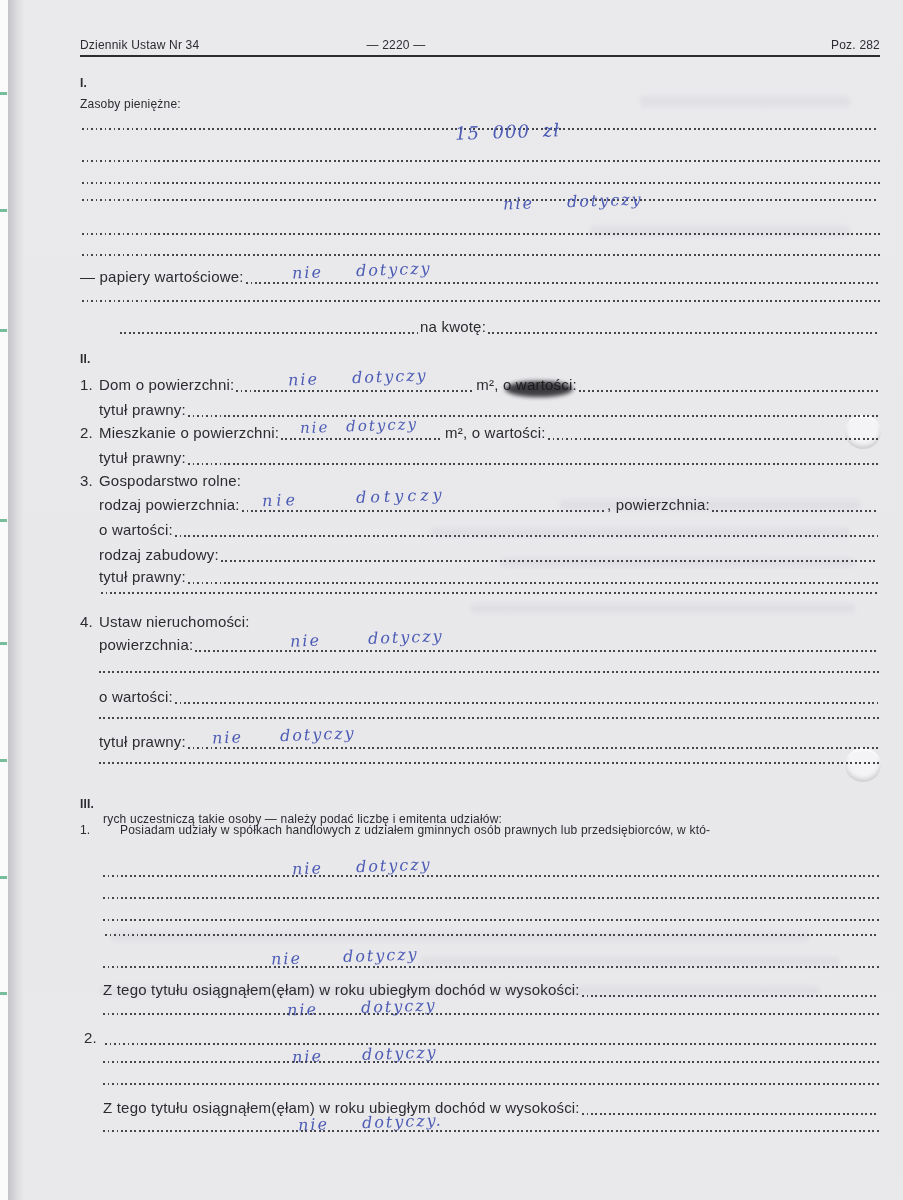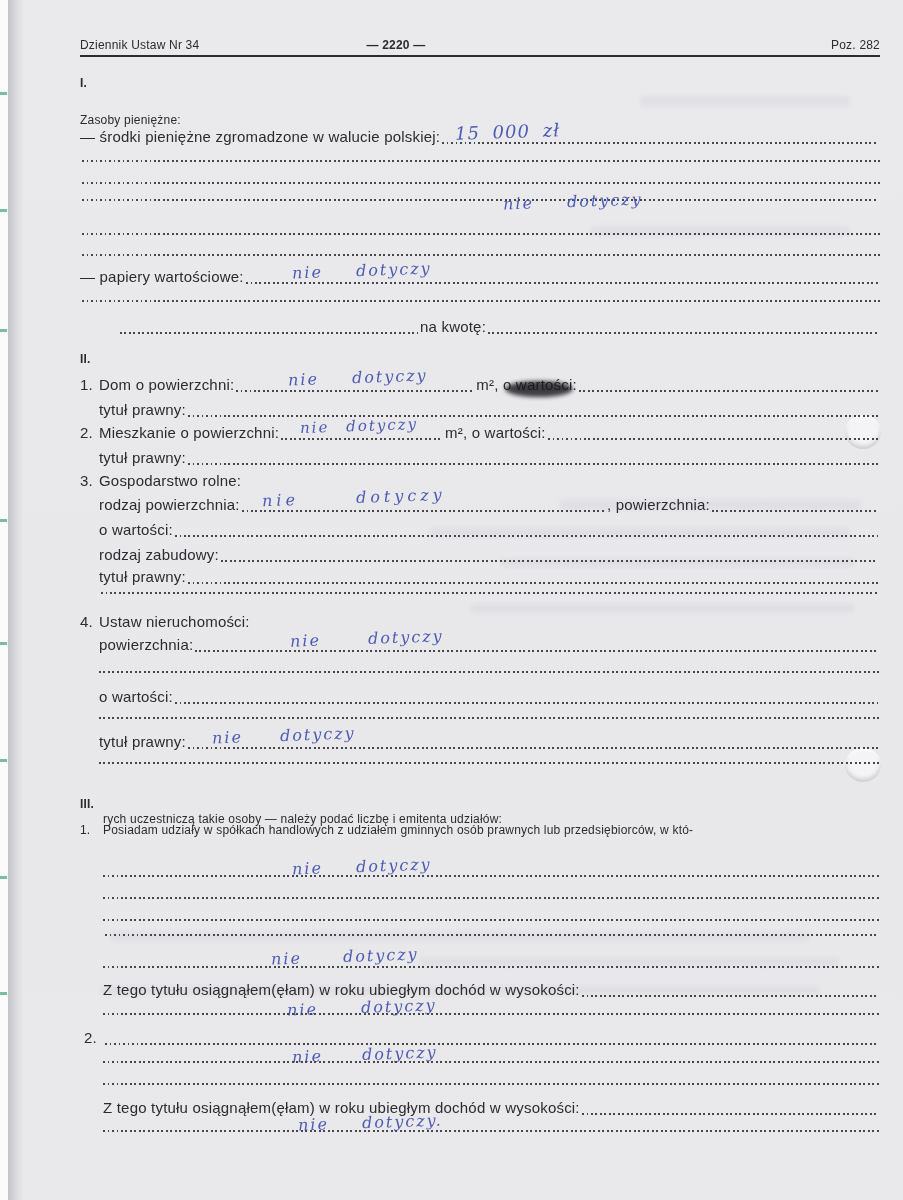--- a/index.html
+++ b/index.html
@@ -19,21 +19,21 @@
   .tick{position:absolute;left:0;width:7px;height:3px;background:#4fa87c;opacity:.75;}
   .hole{
     position:absolute;width:36px;height:34px;border-radius:50%;
     background:#f4f4f6;
     box-shadow:inset 0 -3px 4px rgba(90,90,100,.25), inset 0 2px 2px rgba(255,255,255,.9);
   }
   .bleed{position:absolute;background:#5a5a72;opacity:.06;filter:blur(2px);border-radius:4px;transform:scaleX(-1);}
 
   .txt{position:absolute;font-size:12px;color:#2b2b30;letter-spacing:.2px;white-space:nowrap;}
   .bold{font-weight:bold;}
-  .center{left:0;width:792px;text-align:center;font-weight:bold;}
+  .center{left:0;width:792px;text-align:center;}
   .rule{position:absolute;left:80px;right:23px;height:2px;background:#2c2c31;}
 
   .row{
     position:absolute;display:flex;align-items:baseline;
     font-size:15px;line-height:18px;color:#2b2b30;letter-spacing:.2px;white-space:nowrap;
   }
   .row .num{width:19px;flex:0 0 auto;}
   .dots{
     flex:1 1 auto;height:2px;align-self:flex-end;margin:0 2px 2px 2px;
     background-image:repeating-linear-gradient(90deg,#45454c 0,#45454c 1.6px,transparent 1.6px,transparent 4.5px);
@@ -80,24 +80,23 @@
 
 <div class="hole" style="left:845px;top:415px"></div>
 <div class="hole" style="left:845px;top:748px"></div>
 
 <div class="txt" style="left:80px;top:38px">Dziennik Ustaw Nr 34</div>
 <div class="txt center" style="top:38px">— 2220 —</div>
 <div class="txt" style="right:23px;top:38px">Poz. 282</div>
 <div class="rule" style="top:55px"></div>
 
 <div class="txt bold" style="left:80px;top:76px">I.</div>
-<div class="txt" style="left:80px;top:113px">Zasoby pieniężne:</div>
+<div class="txt" style="left:80px;top:97px">Zasoby pieniężne:</div>
 
 <div class="row" style="left:80px;right:23px;top:128px">
-  <span>— środki pieniężne zgromadzone w walucie polskiej:</span>
   <span class="dots"></span>
 </div>
 <div class="hw" style="left:455px;top:121px;font-size:18px;letter-spacing:1px;word-spacing:6px">15 000 zł</div>
 <div class="dotline" style="left:82px;right:23px;top:160px"></div>
 <div class="dotline" style="left:82px;right:23px;top:182px"></div>
 
 <div class="row" style="left:80px;right:23px;top:199px">
   <span class="dots"></span>
 </div>
 <div class="hw" style="left:503px;top:192px">nie dotyczy</div>
@@ -191,21 +190,21 @@
 <div class="row" style="left:99px;right:23px;top:733px">
   <span>tytuł prawny:</span>
   <span class="dots"></span>
 </div>
 <div class="hw" style="left:212px;top:726px;word-spacing:30px">nie dotyczy</div>
 <div class="dotline" style="left:99px;right:23px;top:762px"></div>
 
 <div class="txt bold" style="left:80px;top:797px">III.</div>
 
 <div class="txt" style="left:80px;top:823px">1.</div>
-<div class="txt" style="left:103px;top:823px">Posiadam udziały w spółkach handlowych z udziałem gminnych osób prawnych lub przedsiębiorców, w któ-</div>
+<div class="txt" style="left:120px;top:823px">Posiadam udziały w spółkach handlowych z udziałem gminnych osób prawnych lub przedsiębiorców, w któ-</div>
 <div class="txt" style="left:103px;top:812px">rych uczestniczą takie osoby — należy podać liczbę i emitenta udziałów:</div>
 <div class="hw" style="left:292px;top:857px">nie dotyczy</div>
 <div class="dotline" style="left:103px;right:23px;top:875px"></div>
 <div class="dotline" style="left:103px;right:23px;top:897px"></div>
 <div class="dotline" style="left:103px;right:23px;top:919px"></div>
 
 <div class="row" style="left:103px;right:23px;top:934px">
   <span class="dots"></span>
 </div>
 <div class="hw" style="left:271px;top:947px;word-spacing:34px">nie dotyczy</div>

